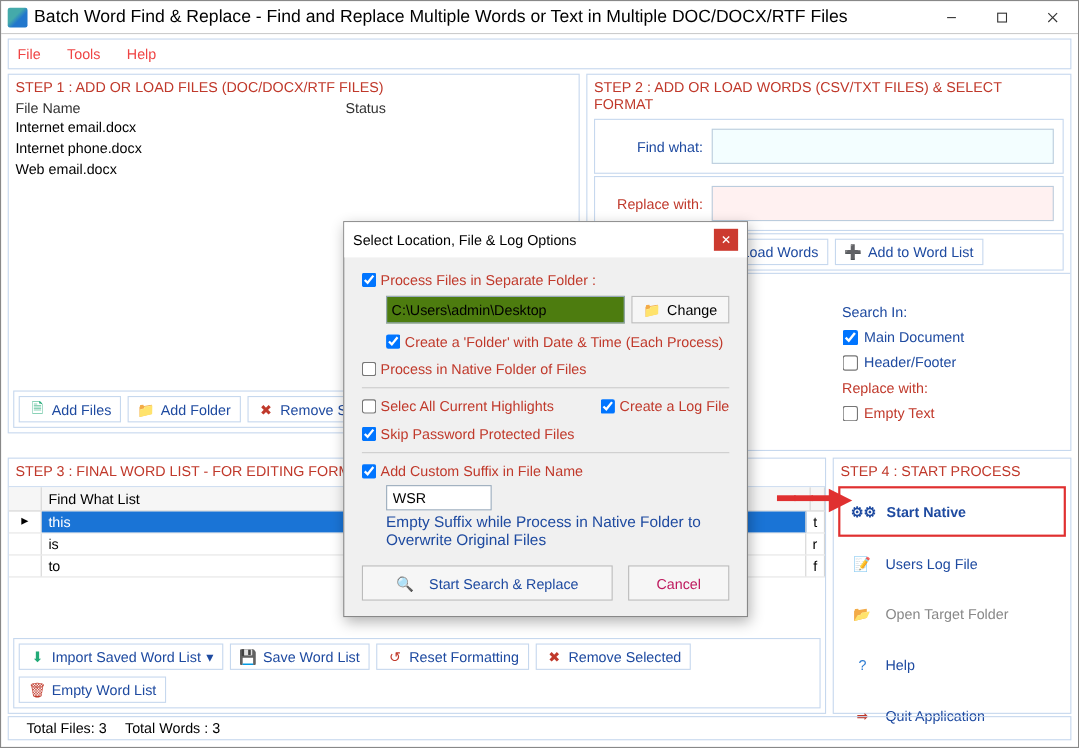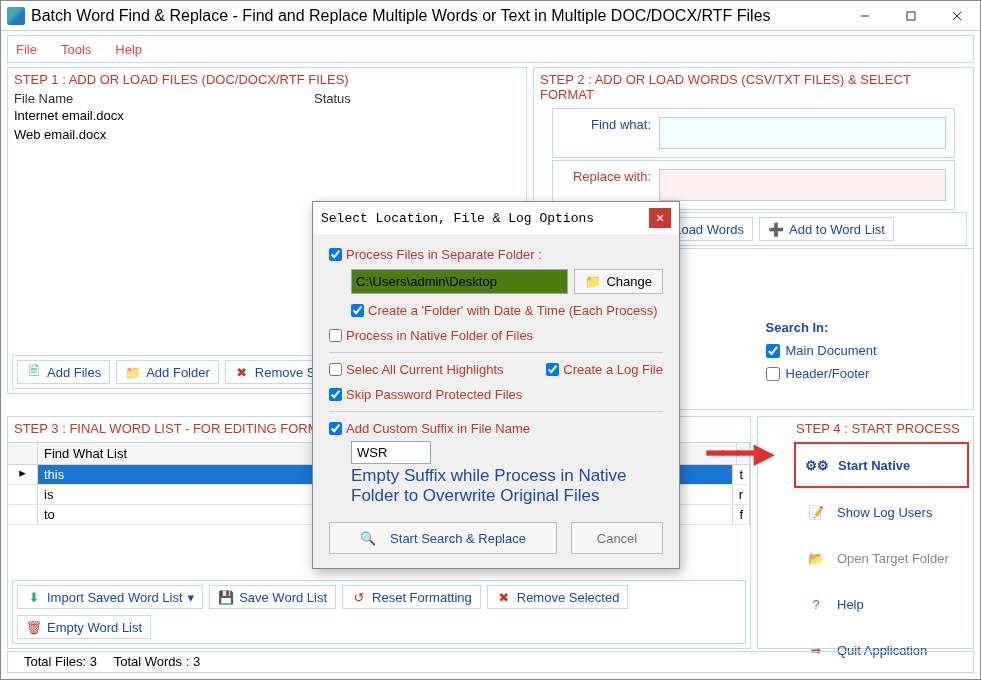--- a/index.html
+++ b/index.html
@@ -17,42 +17,42 @@
 .menubar { height: 28px; border: 1px solid #c6d8ee; margin: 4px 6px 2px 6px; display: flex; align-items: center; padding: 0 8px; gap: 24px; background: #fff; }
 .menubar span { color: #ef4444; }
 
 
 .content { position: absolute; top: 66px; left: 6px; right: 6px; bottom: 6px; }
 .panel { border: 1px solid #c6d8ee; position: absolute; background: #fff; }
 .panel-title { color: #c0392b; font-size: 13px; padding: 4px 6px; }
 .step1 { left: 0; top: 0; width: 520px; height: 327px; }
 .step2 { left: 526px; top: 0; right: 0; height: 343px; }
 .step3 { left: 0; top: 349px; width: 744px; bottom: 24px; }
-.step4 { left: 750px; top: 349px; right: 0; bottom: 24px; padding-left: 32px; }
+.step4 { left: 750px; top: 349px; right: 0; bottom: 24px; }
 .statusbar { position: absolute; left: 0; right: 0; bottom: 0; height: 22px; border: 1px solid #c6d8ee; padding: 2px 16px; font-size: 12px; }
 
 
 .cols { display: flex; padding: 0 6px; color: #333; }
 .col-fn { width: 300px; }
 .rows { padding: 0 6px; }
 .row { padding: 2px 0; }
 .toolbar { position: absolute; bottom: 4px; left: 4px; right: 4px; border: 1px solid #c6d8ee; padding: 4px; display: flex; gap: 6px; background: #fff; }
 .tbtn { border: 1px solid #c6d8ee; background: #fff; padding: 3px 8px; display: flex; align-items: center; gap: 5px; color: #1e4aa0; cursor: pointer; }
 .tbtn .ico { width: 16px; height: 16px; display: inline-flex; align-items: center; justify-content: center; }
 
 
-.frw { border: 1px solid #c6d8ee; margin: 2px 18px; padding: 8px; display: flex; align-items: flex-start; gap: 8px; }
+.frw { border: 1px solid #c6d8ee; margin: 2px 6px; padding: 8px; display: flex; align-items: center; gap: 8px; }
 .frw label { color: #1e4aa0; width: 90px; text-align: right; }
 .frw .box { flex: 1; height: 32px; border: 1px solid #bcd; }
 .frw .box.find { background: #f3feff; }
 .frw .box.repl { background: #fff1f1; }
 .toolbar2 { border: 1px solid #c6d8ee; margin: 2px 6px; padding: 4px; display: flex; gap: 6px; }
 .sfo-title { padding: 4px 10px; border-top: 1px solid #c6d8ee; margin-top: 2px; }
 .opt-grid { display: grid; grid-template-columns: 1fr 1fr; padding: 0 10px 8px 10px; gap: 24px; }
-.opt-col h { display: block; color: #1e4aa0; font-weight: bold; padding: 4px 0; margin-top: 44px; }
+.opt-col h { display: block; color: #1e4aa0; font-weight: normal; padding: 4px 0; }
 .chk { display: flex; align-items: center; gap: 6px; padding: 4px 0; color: #1e4aa0; }
 .chk input { width: 14px; height: 14px; }
 .chk.red label { color: #c0392b; }
 
 
 .grid { border-top: 1px solid #c6d8ee; margin-top: 2px; }
 .ghdr { display: flex; background: #f6f6f6; border-bottom: 1px solid #d5d5d5; }
 .ghdr .gsel { width: 30px; border-right: 1px solid #d5d5d5; }
 .ghdr .gcf { flex: 1; padding: 3px 6px; border-right: 1px solid #d5d5d5; }
 .grow { display: flex; border-bottom: 1px solid #e5e5e5; }
@@ -63,35 +63,35 @@
 
 
 .s4item { display: flex; align-items: center; gap: 10px; padding: 10px 10px; color: #1e4aa0; border: 1px solid transparent; margin: 2px 4px; }
 .s4item .s4ico { width: 22px; height: 22px; display: flex; align-items: center; justify-content: center; }
 .s4item.hl { border: 2px solid #e03030; font-size: 17px; font-weight: 600; }
 .arrow { position: absolute; top: 371px; left: 700px; color: #e03030; font-size: 26px; font-weight: bold; }
 
 
 .modal { position: absolute; left: 311px; top: 200px; width: 368px; background: #f0f0f0; border: 1px solid #888; box-shadow: 2px 4px 12px rgba(0,0,0,.3); z-index: 50; }
 .modal .mtitle { background: #fff; padding: 6px 8px; font-size: 12px; display: flex; align-items: center; }
-.modal .mtitle span { flex: 1; font-family: Liberation Mono, monospace; }
+.modal .mtitle span { flex: 1; }
 .modal .mclose { background: #cc3a2f; color: #fff; width: 22px; height: 20px; display: flex; align-items: center; justify-content: center; font-size: 11px; }
 .modal .mbody { padding: 8px 16px 14px 16px; }
 .mchk { display: flex; align-items: center; gap: 4px; padding: 5px 0; }
 .mchk label { color: #c0392b; }
 .mpath { display: flex; gap: 6px; margin: 2px 0 4px 22px; }
 .mpath input { flex: 1; background: #4d7c0f; border: 1px solid #9ab; padding: 4px; }
 .mbtn { border: 1px solid #bbb; background: #f6f6f6; padding: 4px 10px; display: flex; align-items: center; gap: 5px; cursor: pointer; }
-.mnote { font-size: 17px; color: #1e4aa0; margin-left: 22px; padding: 2px 0 6px 0; }
+.mnote { font-size: 14px; color: #1e4aa0; margin-left: 22px; padding: 2px 0 6px 0; }
 .mline { border-top: 1px solid #ccc; margin: 4px 0; }
 .msuffix { margin-left: 22px; }
-.msuffix input { border: 1px solid #9ab; padding: 3px 5px; width: 80px; }
+.msuffix input { border: 1px solid #9ab; padding: 3px 5px; width: 96px; }
 .mfoot { display: flex; gap: 14px; padding-top: 10px; }
 .mfoot .mbtn { flex: 1; justify-content: center; color: #1e4aa0; font-size: 14px; padding: 7px; }
-.mfoot .mbtn.cancel { flex: 0 0 92px; color: #737373; }
+.mfoot .mbtn.cancel { flex: 0 0 92px; color: #be185d; }
 
 .ico-doc{color:#2a7;}
 .ico-folder{color:#d9a441;}
 .ico-del{color:#c0392b;}
 .ico-save{color:#2a7;}
 
 </style>
 </head>
 <body>
 
@@ -127,20 +127,21 @@
 <div class="content">
 
   <div class="panel step1">
     <div class="panel-title">STEP 1 : ADD OR LOAD FILES (DOC/DOCX/RTF FILES)</div>
     <div class="cols">
       <div class="col-fn">File Name</div>
       <div>Status</div>
     </div>
     <div class="rows">
       <div class="row">Internet email.docx</div>
+      <div class="row">Internet phone.docx</div>
       <div class="row">Web email.docx</div>
     </div>
     <div class="toolbar">
       <div class="tbtn">
           <span class="ico ico-doc">🗎</span>
           <span>Add Files</span>
         </div>
       <div class="tbtn">
           <span class="ico ico-folder">📁</span>
           <span>Add Folder</span>
@@ -257,21 +258,21 @@
   </div>
 
   <div class="panel step4">
     <div class="panel-title">STEP 4 : START PROCESS</div>
     <div class="s4item hl">
       <span class="s4ico">⚙⚙</span>
       <span>Start Native</span>
     </div>
     <div class="s4item">
       <span class="s4ico">📝</span>
-      <span>Show Log Users</span>
+      <span>Users Log File</span>
     </div>
     <div class="s4item" style="color:#888">
       <span class="s4ico">📂</span>
       <span>Open Target Folder</span>
     </div>
     <div class="s4item">
       <span class="s4ico" style="color:#2a7ad1">?</span>
       <span>Help</span>
     </div>
     <div class="s4item">

